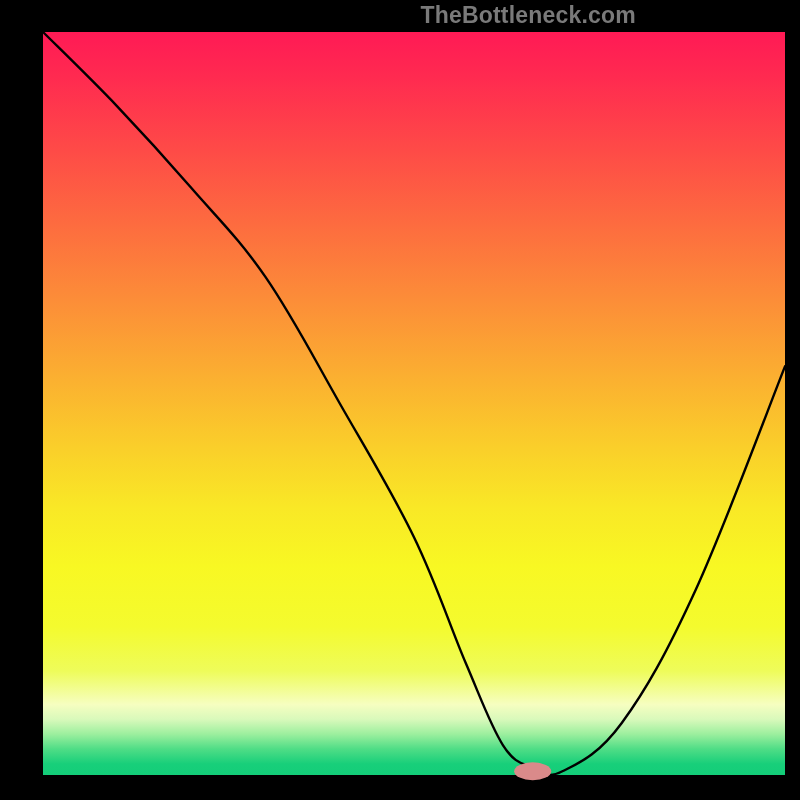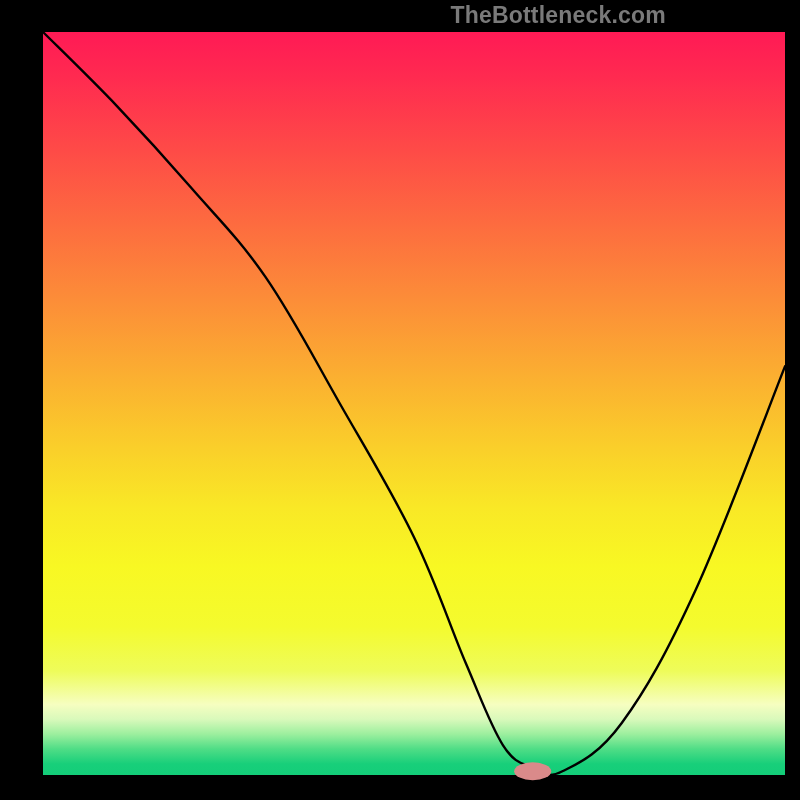--- a/index.html
+++ b/index.html
@@ -8,21 +8,20 @@
     width: 800px;
     height: 800px;
     background: #000;
     overflow: hidden;
   }
   .frame {
     position: relative;
     width: 648px;
     height: 800px;
     background: #000;
-    padding-left: 30px;
   }
   .watermark {
     position: absolute;
     top: 2px;
     right: 12px;
     color: #7a7a7a;
     font-family: Arial, Helvetica, sans-serif;
     font-size: 23px;
     font-weight: 600;
     letter-spacing: 0.2px;

